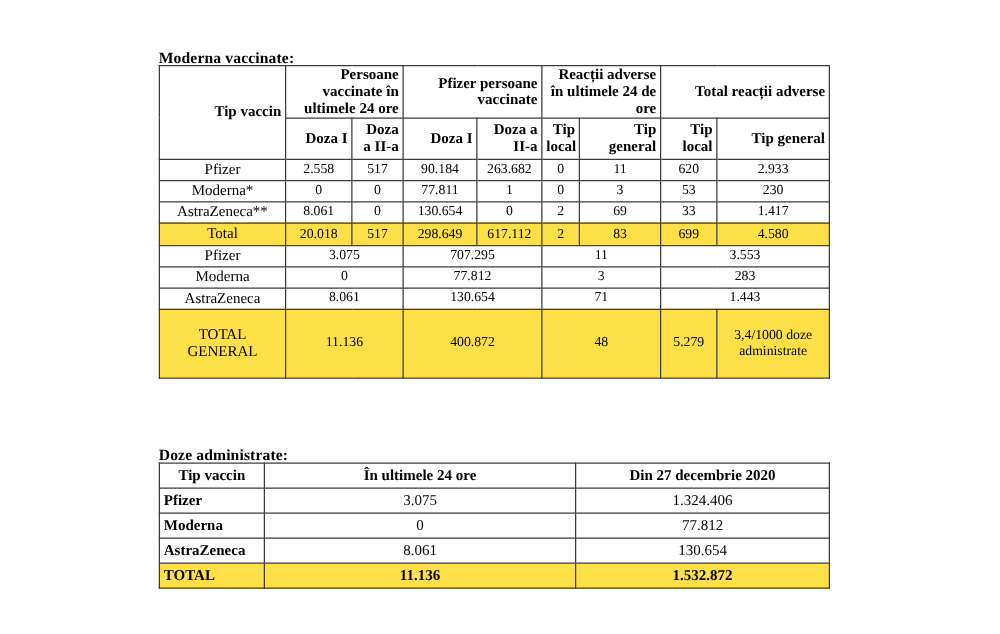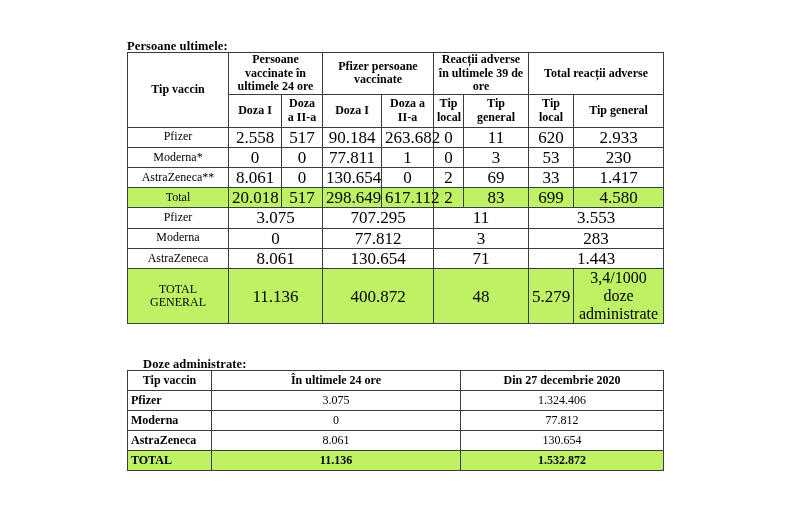--- a/index.html
+++ b/index.html
@@ -23,79 +23,80 @@
   }
   .section-title {
     font-family: "Liberation Serif", "DejaVu Serif", serif;
     font-weight: bold;
     font-size: 12.5px;
     line-height: 1;
     letter-spacing: 0.1px;
   }
   #title-vaccinated-wrap { position: absolute; left: 0; top: 40px; }
   #table-vaccinated-wrap { position: absolute; left: 0; top: 52px; }
-  #title-doses-wrap { position: absolute; left: 16px; top: 358px; }
+  #title-doses-wrap { position: absolute; left: 0; top: 358px; }
   #table-doses-wrap { position: absolute; left: 0; top: 370px; }
 
   table.grid {
     border-collapse: collapse;
     table-layout: fixed;
     width: 536px;
     font-size: 11.5px;
   }
   table.grid td, table.grid th {
     border: 1px solid #3c3c3c;
     padding: 0 3px;
     text-align: center;
     vertical-align: middle;
     font-weight: normal;
     line-height: 1.13;
   }
   table.grid th {
     font-weight: bold;
+    text-align: right;
   }
   .hdr-main {
     font-weight: bold;
     font-size: 12px;
     padding: 2px 2px;
   }
   .hdr-sub {
     font-weight: bold;
     font-size: 12px;
     line-height: 1.12;
     height: 32px;
   }
   .rowname {
     text-align: left;
     font-weight: bold;
     font-size: 12px;
     padding-left: 5px;
   }
   .num {
-    font-size: 17px;
+    font-size: 11px;
   }
   .bold {
     font-weight: bold;
   }
   .shaded {
-    background: #bef264;
+    background: #fde047;
   }
   .r-data { height: 17px; }
   .r-total { height: 18px; }
   .r-grand { height: 55px; padding-left: 26px; }
   .grand-label {
     text-align: left;
     font-weight: bold;
     font-size: 12px;
     padding-left: 5px;
     line-height: 1.25;
   }
   .multiline {
     font-weight: bold;
-    font-size: 16px;
+    font-size: 11px;
     line-height: 1.2;
   }
   
   table.grid2 {
     border-collapse: collapse;
     table-layout: fixed;
     width: 536px;
   }
   table.grid2 td, table.grid2 th {
     border: 1px solid #3c3c3c;
@@ -108,42 +109,42 @@
   table.grid2 th { font-weight: bold; font-size: 12px; }
   table.grid2 td.rowname { text-align: left; font-weight: bold; font-size: 12px; }
   table.grid2 td.num { font-size: 12px; }
 </style>
 </head>
 <body>
 
 <div class="page">
 
   <div id="title-vaccinated-wrap">
-    <div class="section-title">Persoane ultimele:</div>
+    <div class="section-title">Moderna vaccinate:</div>
   </div>
 
   <div id="table-vaccinated-wrap">
     <table class="grid">
       <colgroup>
         <col style="width:101px">
         <col style="width:53px">
         <col style="width:41px">
         <col style="width:59px">
         <col style="width:52px">
         <col style="width:30px">
         <col style="width:65px">
         <col style="width:45px">
         <col style="width:90px">
       </colgroup>
       <thead>
         <tr>
           <th class="hdr-main" rowspan="2" style="height:70px">Tip vaccin</th>
           <th class="hdr-main" colspan="2">Persoane vaccinate în ultimele 24 ore</th>
           <th class="hdr-main" colspan="2">Pfizer persoane vaccinate</th>
-          <th class="hdr-main" colspan="2">Reacții adverse în ultimele 39 de ore</th>
+          <th class="hdr-main" colspan="2">Reacții adverse în ultimele 24 de ore</th>
           <th class="hdr-main" colspan="2">Total reacții adverse</th>
         </tr>
         <tr>
           <th class="hdr-sub">Doza I</th>
           <th class="hdr-sub">Doza a II-a</th>
           <th class="hdr-sub">Doza I</th>
           <th class="hdr-sub">Doza a II-a</th>
           <th class="hdr-sub">Tip local</th>
           <th class="hdr-sub">Tip general</th>
           <th class="hdr-sub">Tip local</th>

